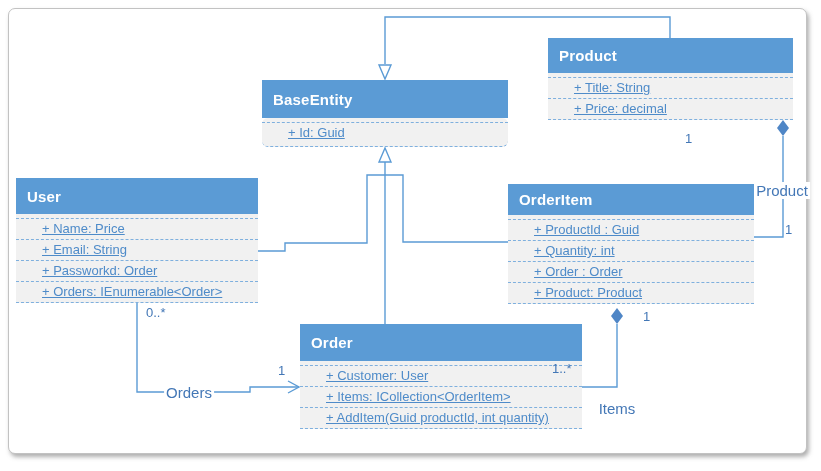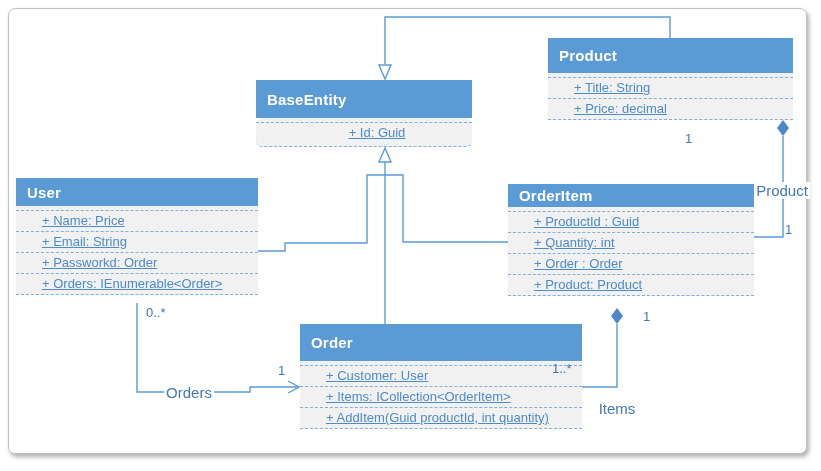--- a/index.html
+++ b/index.html
@@ -68,47 +68,47 @@
       <polyline points="546,387 617,387 617,324"></polyline>
       <polygon points="617,308 611,316 617,324 623,316" fill="#4F86C6" stroke="none"></polygon>
     </g>
 
     <g>
       <polyline points="754,237 783,237 783,136"></polyline>
       <polygon points="783,120 777,128 783,136 789,128" fill="#4F86C6" stroke="none"></polygon>
     </g>
   </svg>
 
-  <div class="uml-class" style="left:256px; top:80px; width:216px;text-align:center;">
+  <div class="uml-class" style="left:262px; top:80px; width:246px;">
     <div class="uml-header" style="height:38px">BaseEntity</div>
     <div class="uml-body pad-extra">
       <div class="uml-row">+ Id: Guid</div>
     </div>
   </div>
 
   <div class="uml-class" style="left:548px; top:38px; width:245px;">
     <div class="uml-header" style="height:35px">Product</div>
     <div class="uml-body">
       <div class="uml-row">+ Title: String</div>
       <div class="uml-row">+ Price: decimal</div>
     </div>
   </div>
 
   <div class="uml-class" style="left:16px; top:178px; width:242px;">
-    <div class="uml-header" style="height:28px">User</div>
+    <div class="uml-header" style="height:36px">User</div>
     <div class="uml-body">
       <div class="uml-row">+ Name: Price</div>
       <div class="uml-row">+ Email: String</div>
       <div class="uml-row">+ Passworkd: Order</div>
       <div class="uml-row">+ Orders: IEnumerable&lt;Order&gt;</div>
     </div>
   </div>
 
   <div class="uml-class" style="left:508px; top:184px; width:246px;">
-    <div class="uml-header" style="height:23px">OrderItem</div>
+    <div class="uml-header" style="height:31px">OrderItem</div>
     <div class="uml-body">
       <div class="uml-row">+ ProductId : Guid</div>
       <div class="uml-row">+ Quantity: int</div>
       <div class="uml-row">+ Order : Order</div>
       <div class="uml-row">+ Product: Product</div>
     </div>
   </div>
 
   <div class="uml-class" style="left:300px; top:324px; width:282px;">
     <div class="uml-header" style="height:37px">Order</div>

